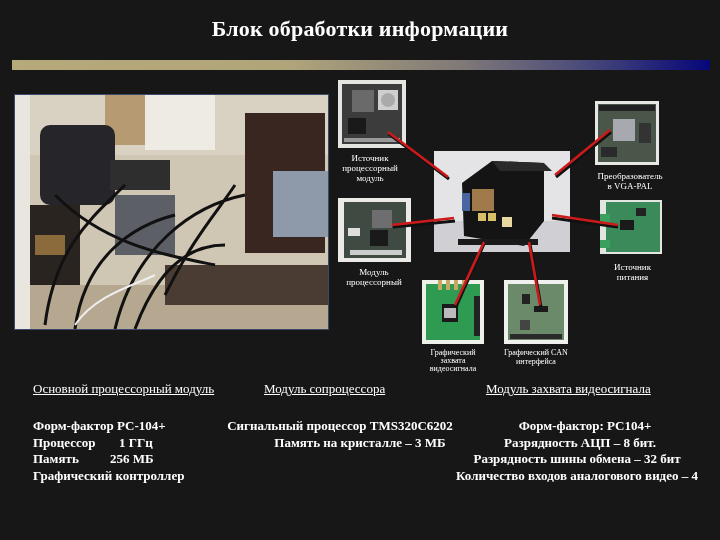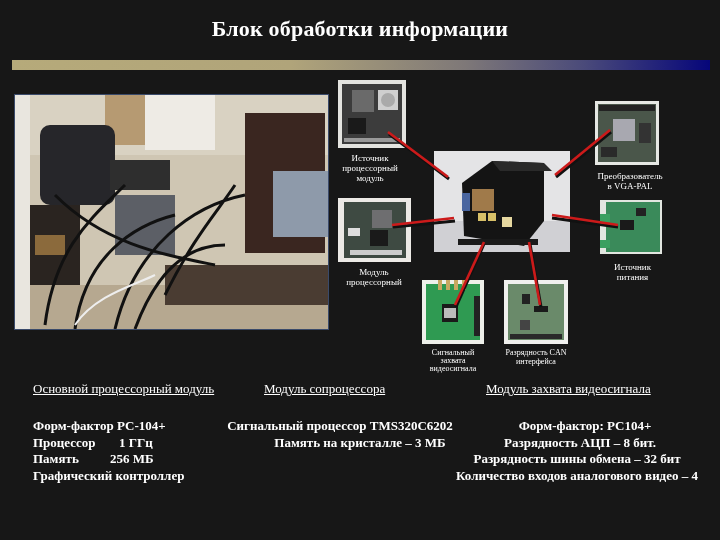--- a/index.html
+++ b/index.html
@@ -167,26 +167,26 @@
 </div>
 <div class="cap" style="left:334px;top:267px;width:80px;">
   <div>Модуль</div>
   <div>процессорный</div>
 </div>
 <div class="cap" style="left:595px;top:262px;width:75px;">
   <div>Источник</div>
   <div>питания</div>
 </div>
 <div class="cap" style="left:418px;top:349px;width:70px;font-size:8px;line-height:8px;">
-  <div>Сигнальный</div>
+  <div>Графический</div>
   <div>захвата</div>
   <div>видеосигнала</div>
 </div>
 <div class="cap" style="left:496px;top:348px;width:80px;font-size:8px;line-height:9px;">
-  <div>Разрядность CAN</div>
+  <div>Графический CAN</div>
   <div>интерфейса</div>
 </div>
 
 <div class="spec-head" style="left:33px;">Основной процессорный модуль</div>
 <div class="spec-head" style="left:264px;">Модуль сопроцессора</div>
 <div class="spec-head" style="left:486px;">Модуль захвата видеосигнала</div>
 
 <div class="specs col1">
   <span class="row"><span class="k">Форм-фактор PC-104+</span></span>
   <span class="row"><span class="k" style="width:86px;">Процессор</span><span>1 ГГц</span></span>

